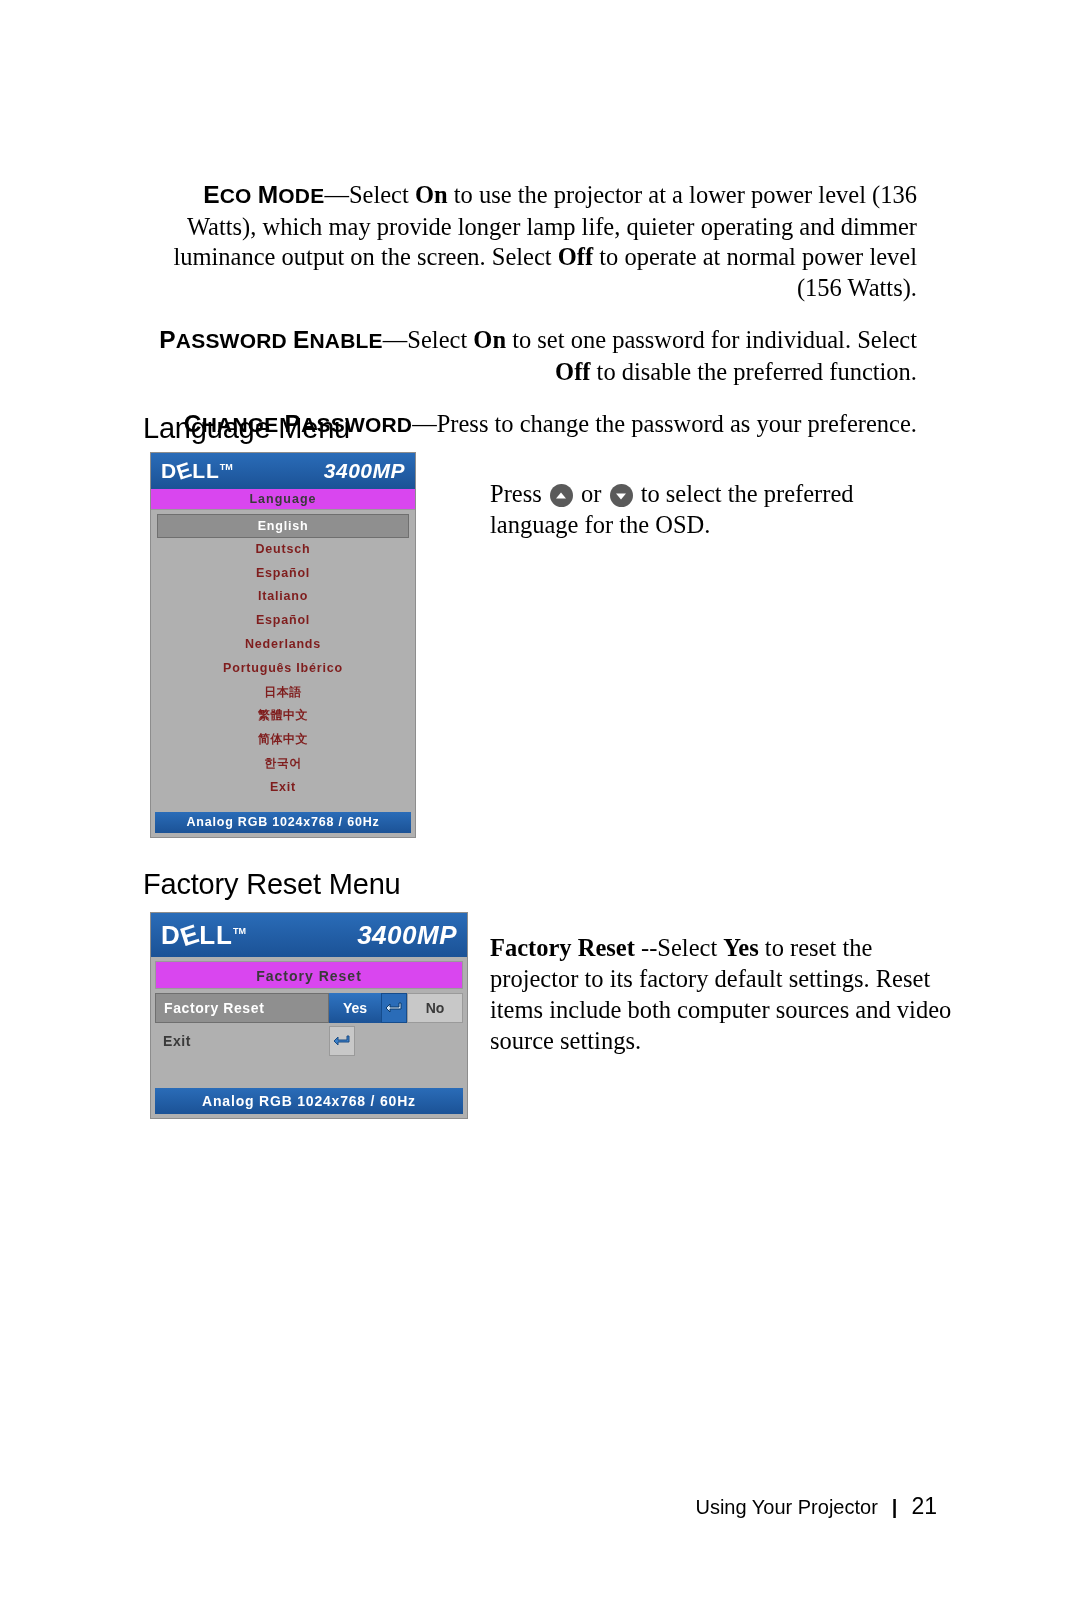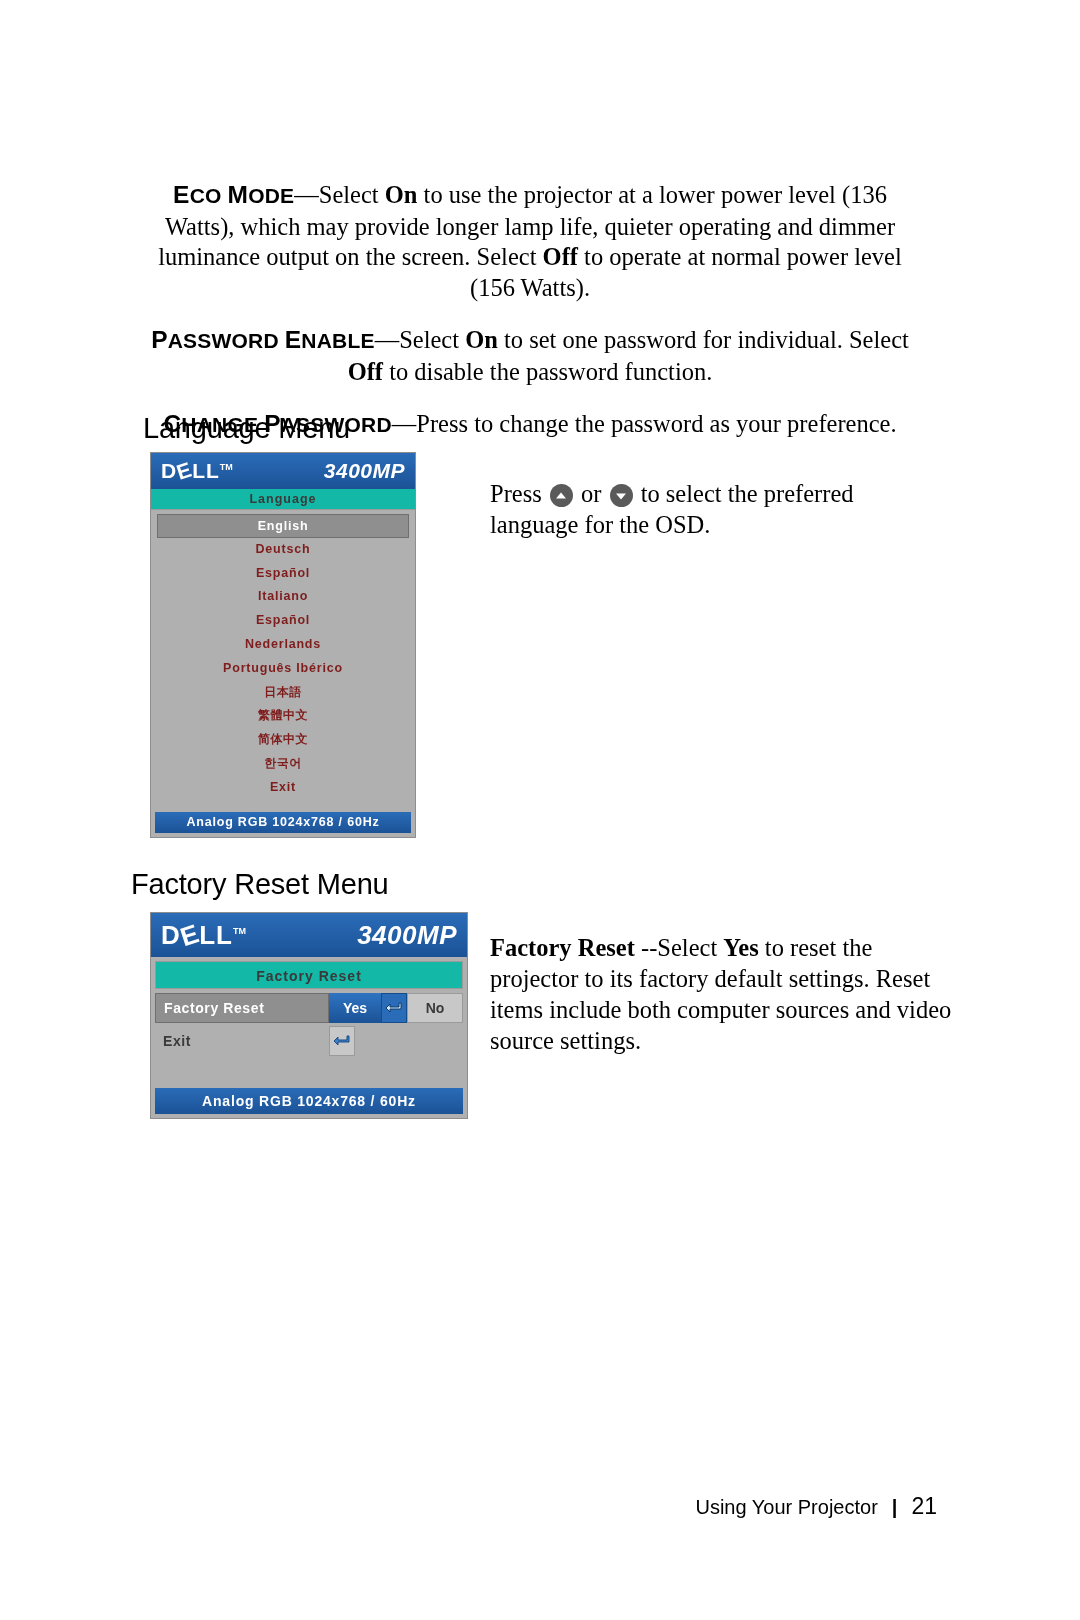--- a/index.html
+++ b/index.html
@@ -28,21 +28,21 @@
     position: absolute;
     left: 143px;
     top: 180px;
     width: 790px;
   }
 
   p.para {
     margin: 0 16px 22px 0;
     font-size: 24.5px;
     line-height: 30.5px;
-    text-align: center;
+    text-align: right;
     font-family: "Liberation Serif", serif;
   }
 
   .smallcaps-term {
     font-family: "Liberation Sans", sans-serif;
     font-weight: bold;
     font-size: 21px;
     letter-spacing: 0.2px;
   }
   .smallcaps-term .cap {
@@ -61,21 +61,21 @@
     letter-spacing: -0.2px;
   }
 
   #language-heading {
     position: absolute;
     left: 143px;
     top: 412px;
   }
   #factory-heading {
     position: absolute;
-    left: 131px;
+    left: 143px;
     top: 868px;
   }
 
   
   .osd {
     position: absolute;
     background: #b0b0b0;
     border: 1px solid #8d8d8d;
     box-sizing: border-box;
     font-family: "Liberation Sans", sans-serif;
@@ -106,21 +106,21 @@
     letter-spacing: 0;
   }
   .model-name {
     color: #ffffff;
     font-family: "Liberation Sans", sans-serif;
     font-style: italic;
     font-weight: bold;
     letter-spacing: 0.5px;
   }
   .osd-subtitle {
-    background: #14b8a6;
+    background: #d946ef;
     color: #3a3a3a;
     text-align: center;
     font-weight: bold;
     box-sizing: border-box;
     border-bottom: 1px solid #9a9a9a;
   }
   .osd-footer {
     background: #1f5fa9;
     background: linear-gradient(to bottom, #2a6cb8 0%, #1b5296 100%);
     color: #ffffff;
@@ -355,21 +355,21 @@
 </style>
 </head>
 <body>
 
 <div class="page">
 
   <div class="content">
 
     <p class="para"><span class="smallcaps-term"><span class="cap">E</span><span>CO </span><span class="cap">M</span><span>ODE</span></span><span>—Select </span><span class="bold-inline">On</span><span> to use the projector at a lower power level (136 Watts), which may provide longer lamp life, quieter operating and dimmer luminance output on the screen. Select </span><span class="bold-inline">Off</span><span> to operate at normal power level (156 Watts).</span></p>
 
-    <p class="para"><span class="smallcaps-term"><span class="cap">P</span><span>ASSWORD </span><span class="cap">E</span><span>NABLE</span></span><span>—Select </span><span class="bold-inline">On</span><span> to set one password for individual. Select </span><span class="bold-inline">Off</span><span> to disable the password function.</span></p>
+    <p class="para"><span class="smallcaps-term"><span class="cap">P</span><span>ASSWORD </span><span class="cap">E</span><span>NABLE</span></span><span>—Select </span><span class="bold-inline">On</span><span> to set one password for individual. Select </span><span class="bold-inline">Off</span><span> to disable the preferred function.</span></p>
 
     <p class="para"><span class="smallcaps-term"><span class="cap">C</span><span>HANGE </span><span class="cap">P</span><span>ASSWORD</span></span><span>—Press to change the password as your preference.</span></p>
 
   </div>
 
   <h2 class="section-heading" id="language-heading">Language Menu</h2>
 
   <div class="osd" id="osd-language">
     <div class="osd-title">
       <span class="dell-logo"><span>D</span><span class="e-circ">E</span><span>LL</span><span class="dell-tm">TM</span></span>

